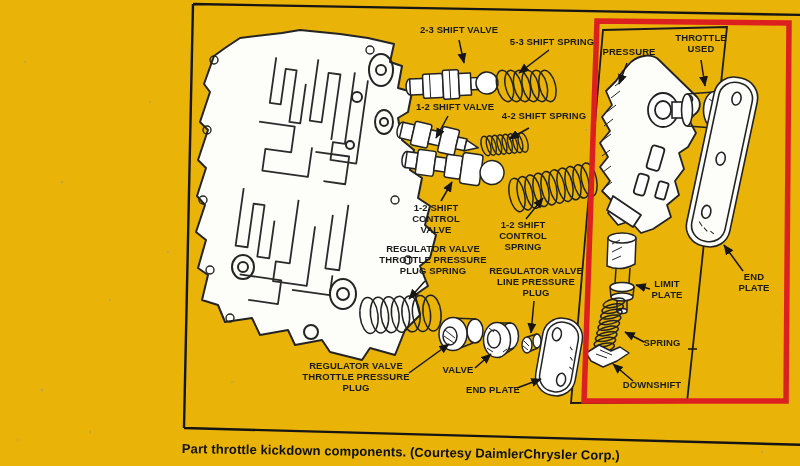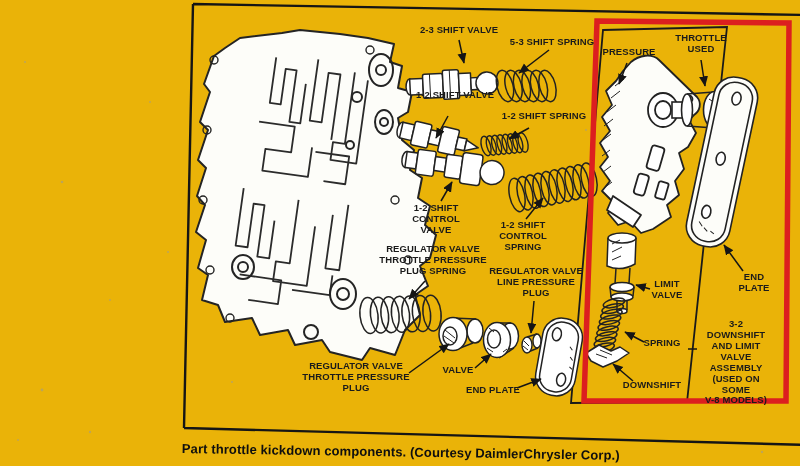--- a/index.html
+++ b/index.html
@@ -292,22 +292,22 @@
     <path d="M633,381 L613,364" marker-end="url(#ah)"></path>
     <path d="M743,271 L724,245" marker-end="url(#ah)"></path>
     <path d="M688,349 L697,349"></path>
   </g>
 
   <path d="M597,21 L789,23 L786,401 L584,401 Z" fill="none" stroke-width="5.5" stroke="#dc1f1f"></path>
 </svg>
 
 <div class="lbl" style="left:459px;top:25px">2-3 SHIFT VALVE</div>
 <div class="lbl" style="left:552px;top:37px">5-3 SHIFT SPRING</div>
-<div class="lbl" style="left:455px;top:90px">1-2 SHIFT VALVE</div>
-<div class="lbl" style="left:544px;top:111px">1-2 SHIFT SPRING</div>
+<div class="lbl" style="left:455px;top:102px">1-2 SHIFT VALVE</div>
+<div class="lbl" style="left:544px;top:111px">4-2 SHIFT SPRING</div>
 <div class="lbl" style="left:436px;top:203px">1-2 SHIFT
 CONTROL
 VALVE</div>
 <div class="lbl" style="left:523px;top:220px">1-2 SHIFT
 CONTROL
 SPRING</div>
 <div class="lbl" style="left:433px;top:244px">REGULATOR VALVE
 THROTTLE PRESSURE
 PLUG SPRING</div>
 <div class="lbl" style="left:536px;top:266px">REGULATOR VALVE
@@ -316,24 +316,19 @@
 <div class="lbl" style="left:356px;top:361px">REGULATOR VALVE
 THROTTLE PRESSURE
 PLUG</div>
 <div class="lbl" style="left:458px;top:365px">VALVE</div>
 <div class="lbl" style="left:493px;top:385px">END PLATE</div>
 <div class="lbl" style="left:629px;top:47px">PRESSURE</div>
 <div class="lbl" style="left:701px;top:33px">THROTTLE
 USED</div>
 <div class="lbl" style="left:754px;top:272px">END PLATE</div>
 <div class="lbl" style="left:667px;top:279px">LIMIT
-VALVE</div>
+PLATE</div>
 <div class="lbl" style="left:662px;top:338px">SPRING</div>
 <div class="lbl" style="left:652px;top:380px">DOWNSHIFT</div>
-<div class="lbl" style="left:736px;top:319px">3-2 DOWNSHIFT
-AND LIMIT
-VALVE ASSEMBLY
-(USED ON SOME
-V-8 MODELS)</div>
 
 <div class="caption">Part throttle kickdown components. (Courtesy DaimlerChrysler Corp.)</div>
 
 </div>
 
 </body></html>

